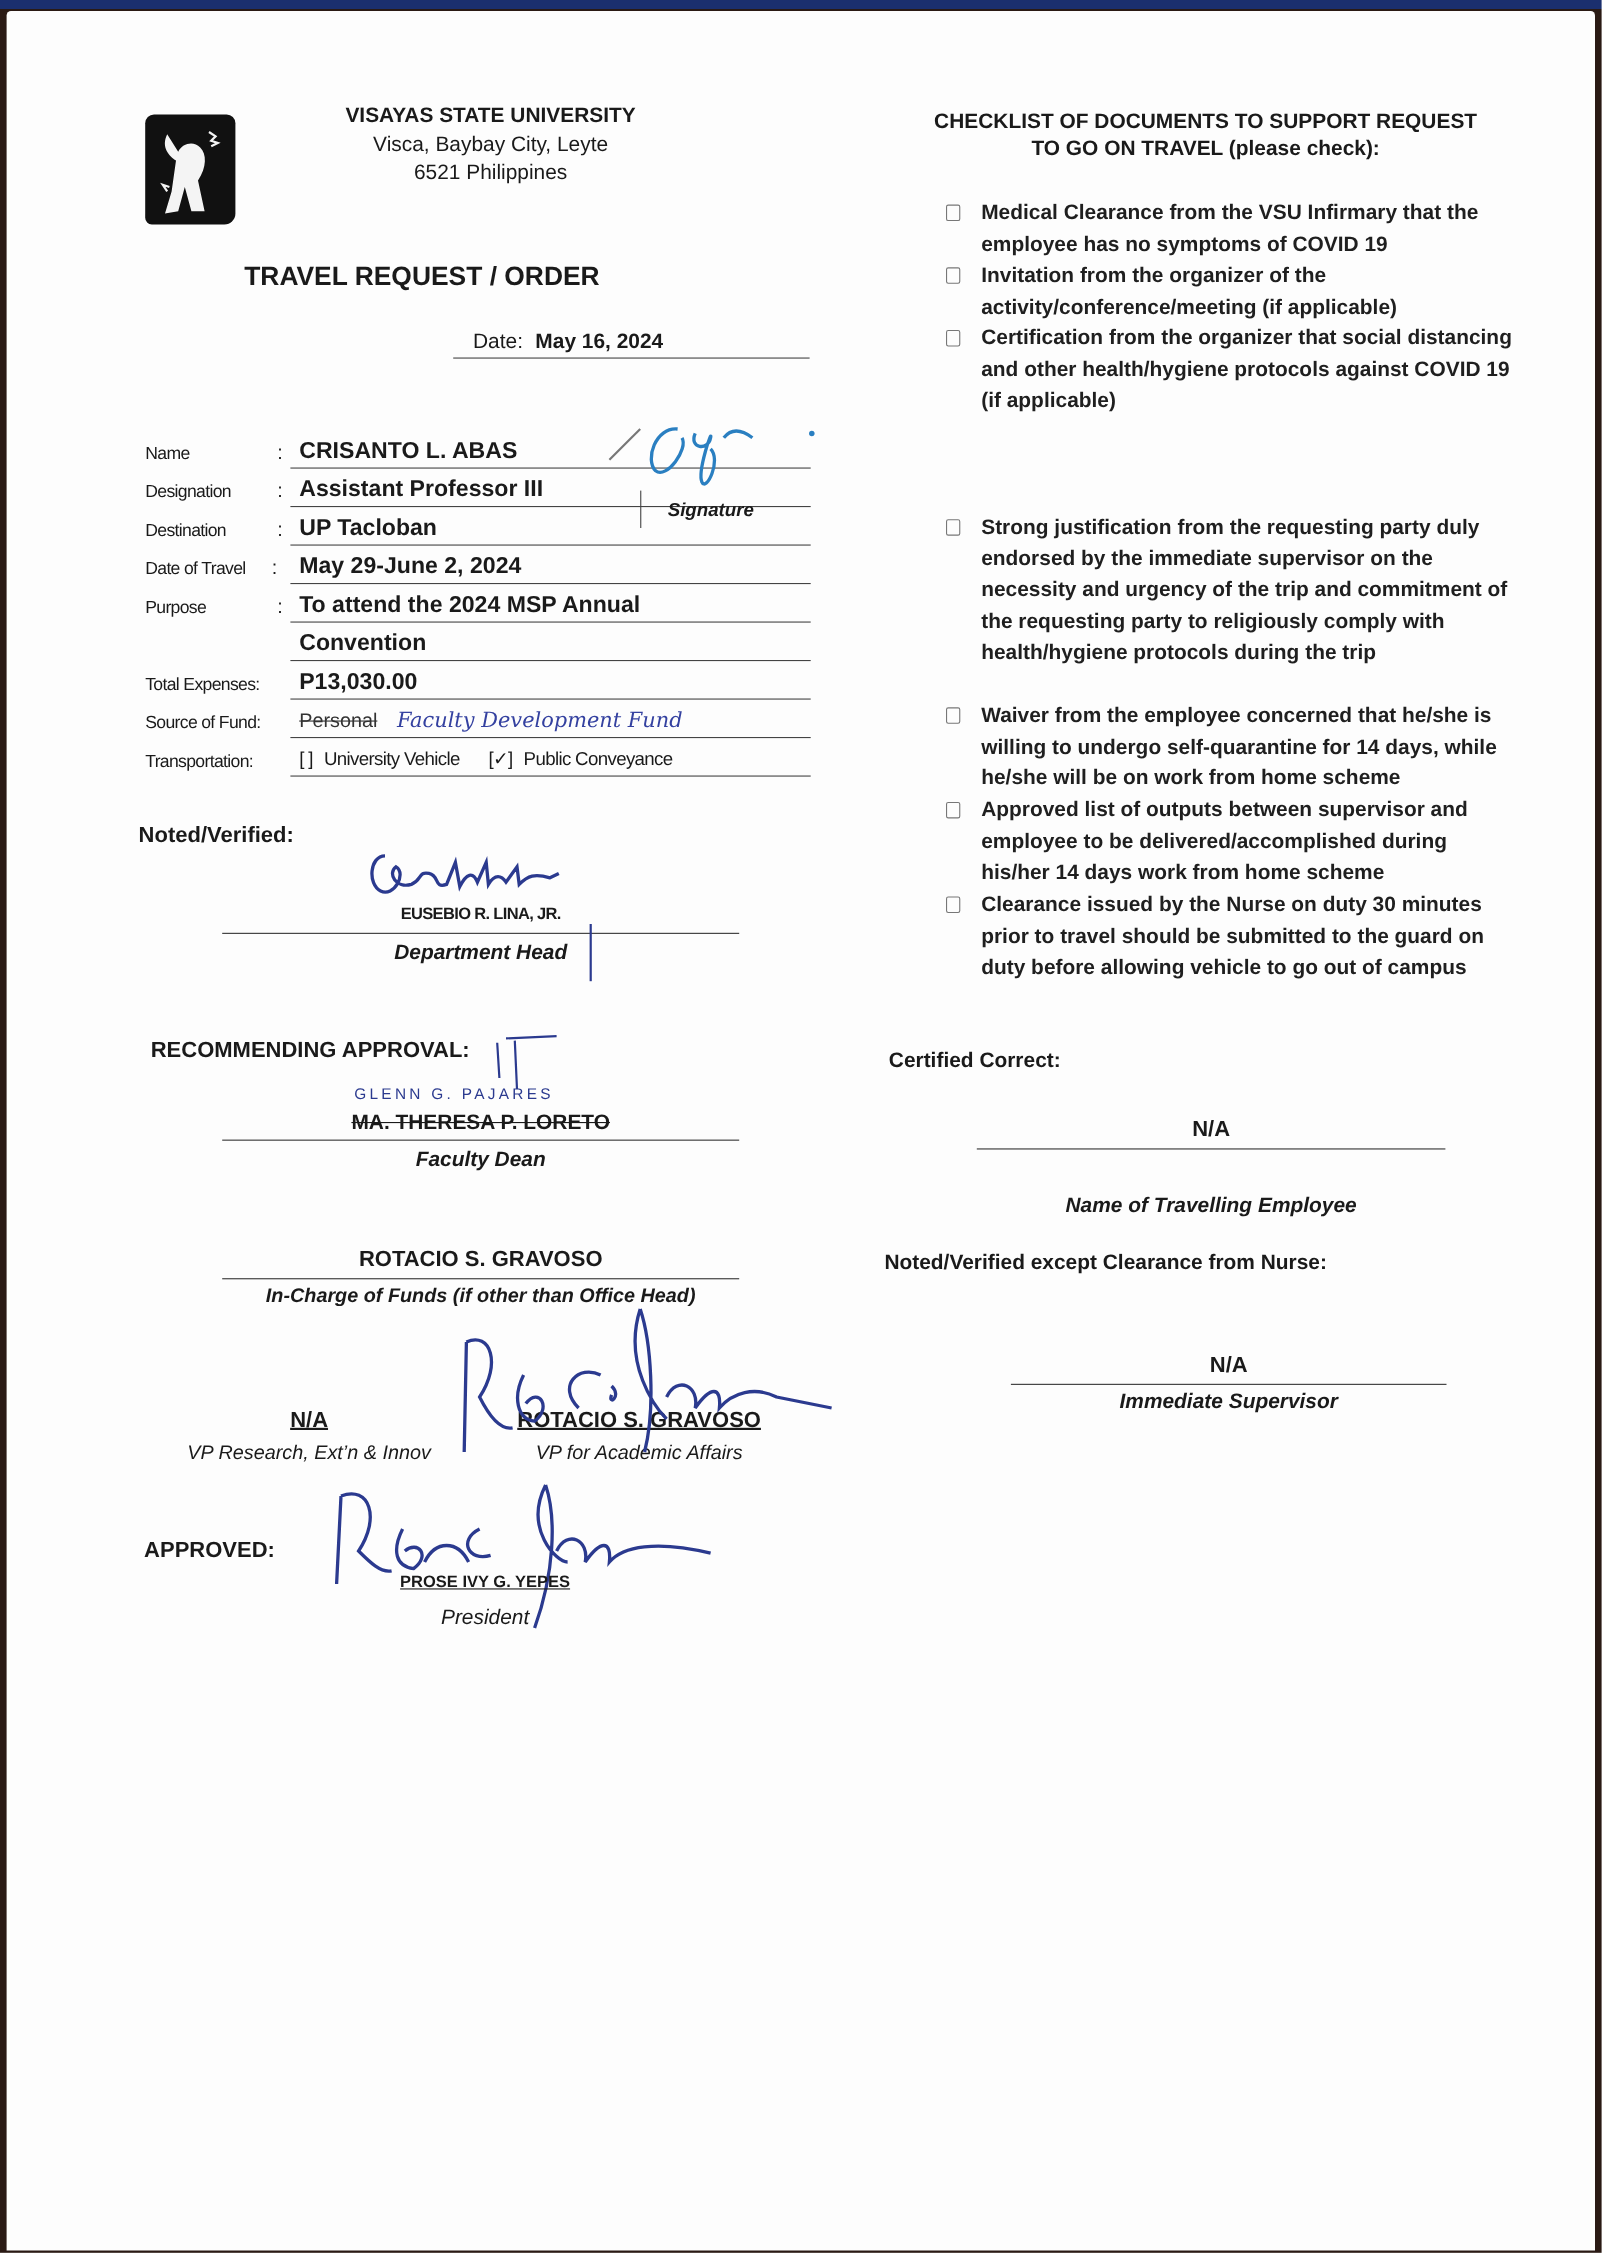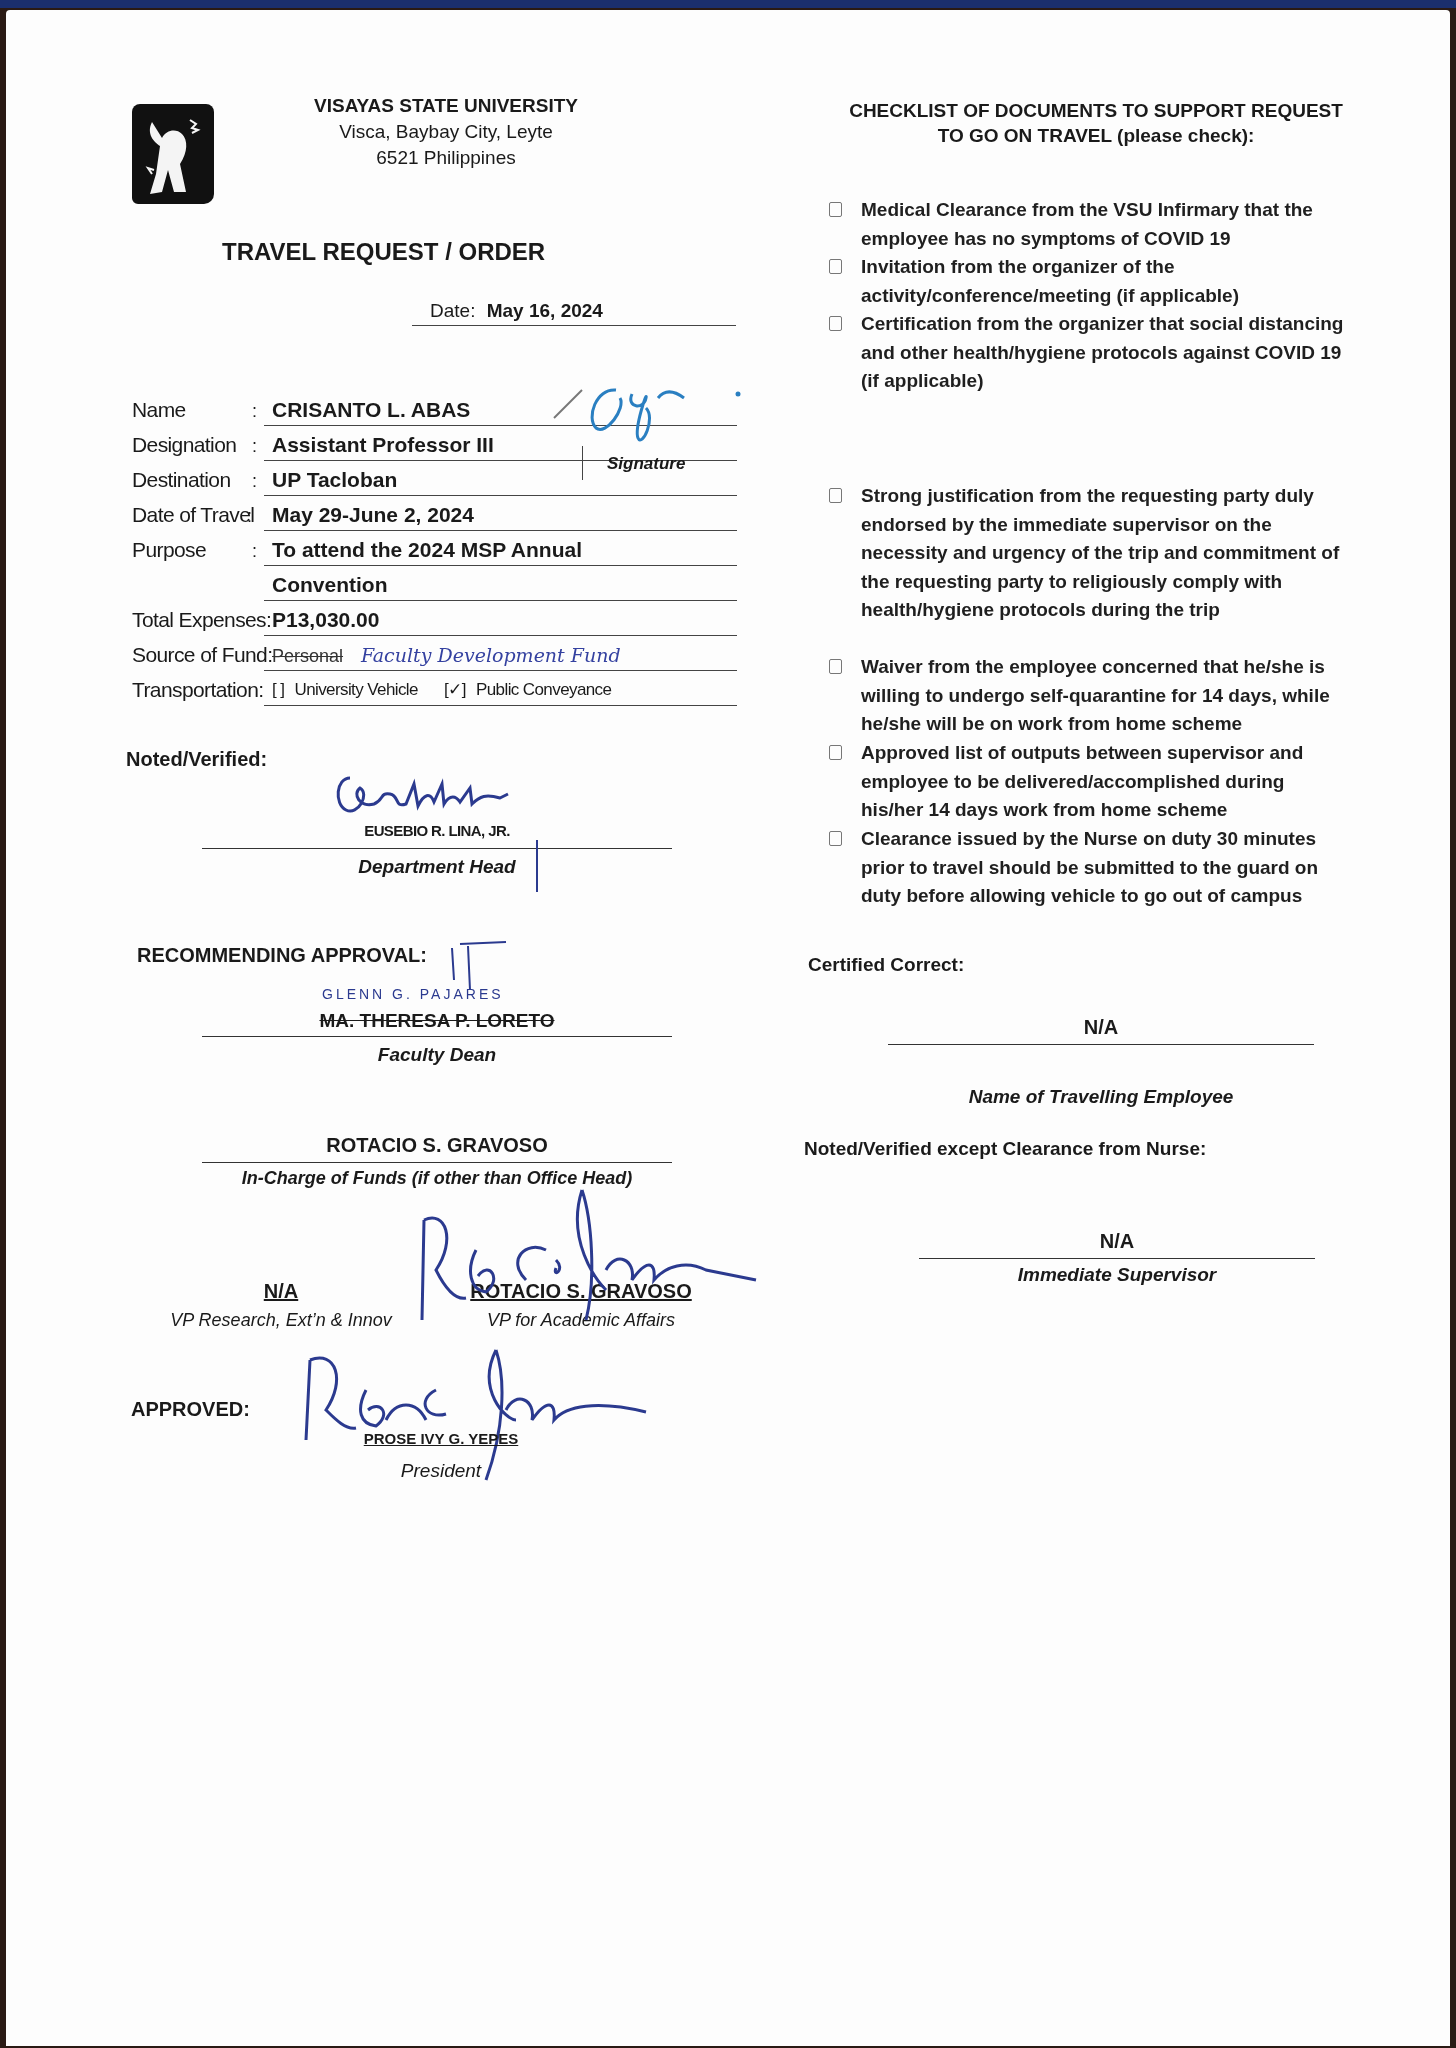--- a/index.html
+++ b/index.html
@@ -16,27 +16,27 @@
   .b { font-weight: bold; }
   .i { font-style: italic; }
   .c { text-align: center; }
   .ink { color: #2b3a8f; font-family: "DejaVu Serif", serif; font-style: italic; }
   .logo {
     position: absolute; left: 126px; top: 94px; width: 82px; height: 100px;
     background: #111; border-radius: 8px 8px 10px 6px;
   }
   .hdr { font-size: 19px; line-height: 26px; }
   .field-row { position: absolute; left: 126px; height: 34px; width: 605px; }
-  .field-row .lbl { position: absolute; left: 0; bottom: 4px; font-size: 21px; letter-spacing: -0.6px; }
+  .field-row .lbl { position: absolute; left: 0; bottom: 4px; font-size: 16px; letter-spacing: -0.6px; }
   .field-row .colon { position: absolute; left: 120px; bottom: 4px; font-size: 18px; }
   .field-row .val {
     position: absolute; left: 132px; right: 0; bottom: 0; height: 32px;
     border-bottom: 1.5px solid #444; font-size: 21px; font-weight: bold; line-height: 34px; padding-left: 8px;
   }
-  .chk { position: absolute; left: 823px; width: 520px; margin-top: 16px; }
+  .chk { position: absolute; left: 854px; width: 520px; }
   .chk .box {
     position: absolute; left: 0; top: 6px; width: 11px; height: 13px;
     border: 1.5px solid #777; border-radius: 2px;
   }
   .chk .txt { margin-left: 32px; font-size: 19px; font-weight: bold; line-height: 28.5px; color: #1f1f1f; }
   .sigline { position: absolute; border-top: 1.5px solid #333; }
   .strike { text-decoration: line-through; }
   .ul { text-decoration: underline; }
 </style>
 </head>

